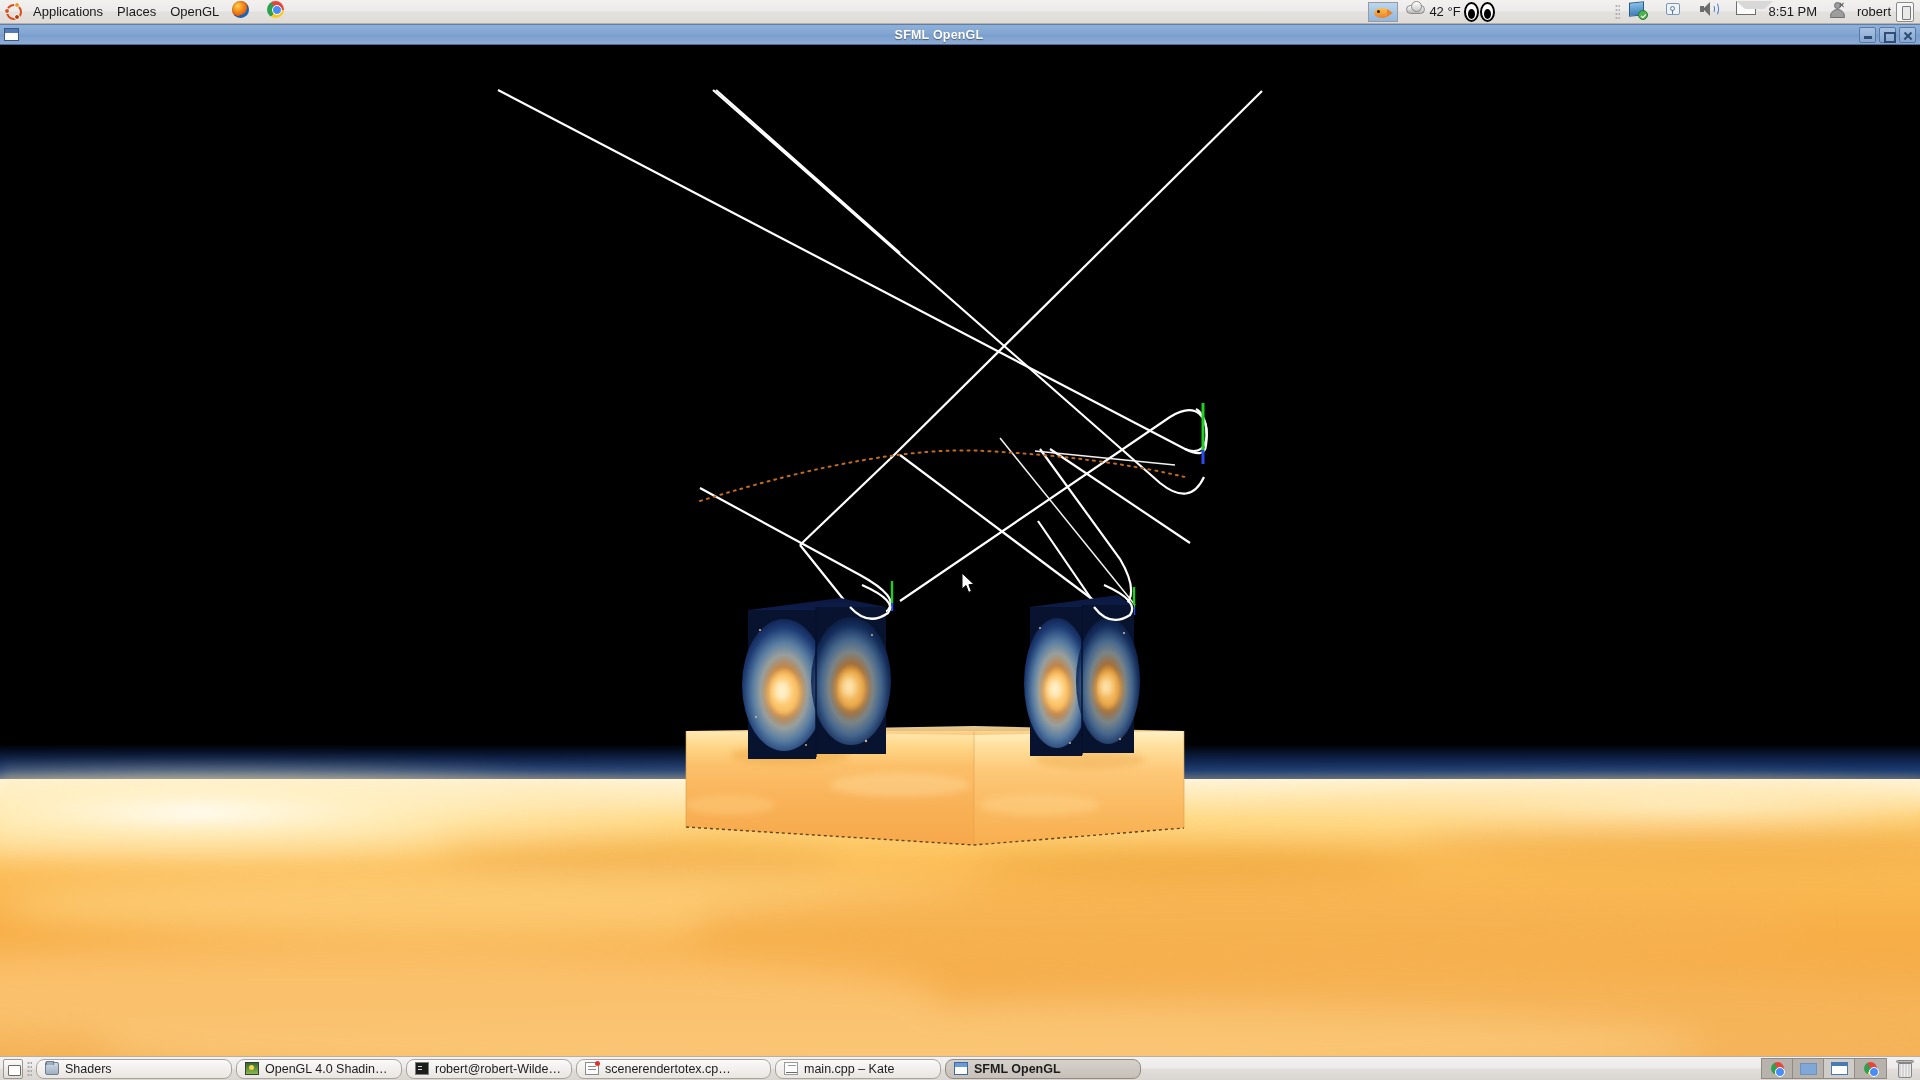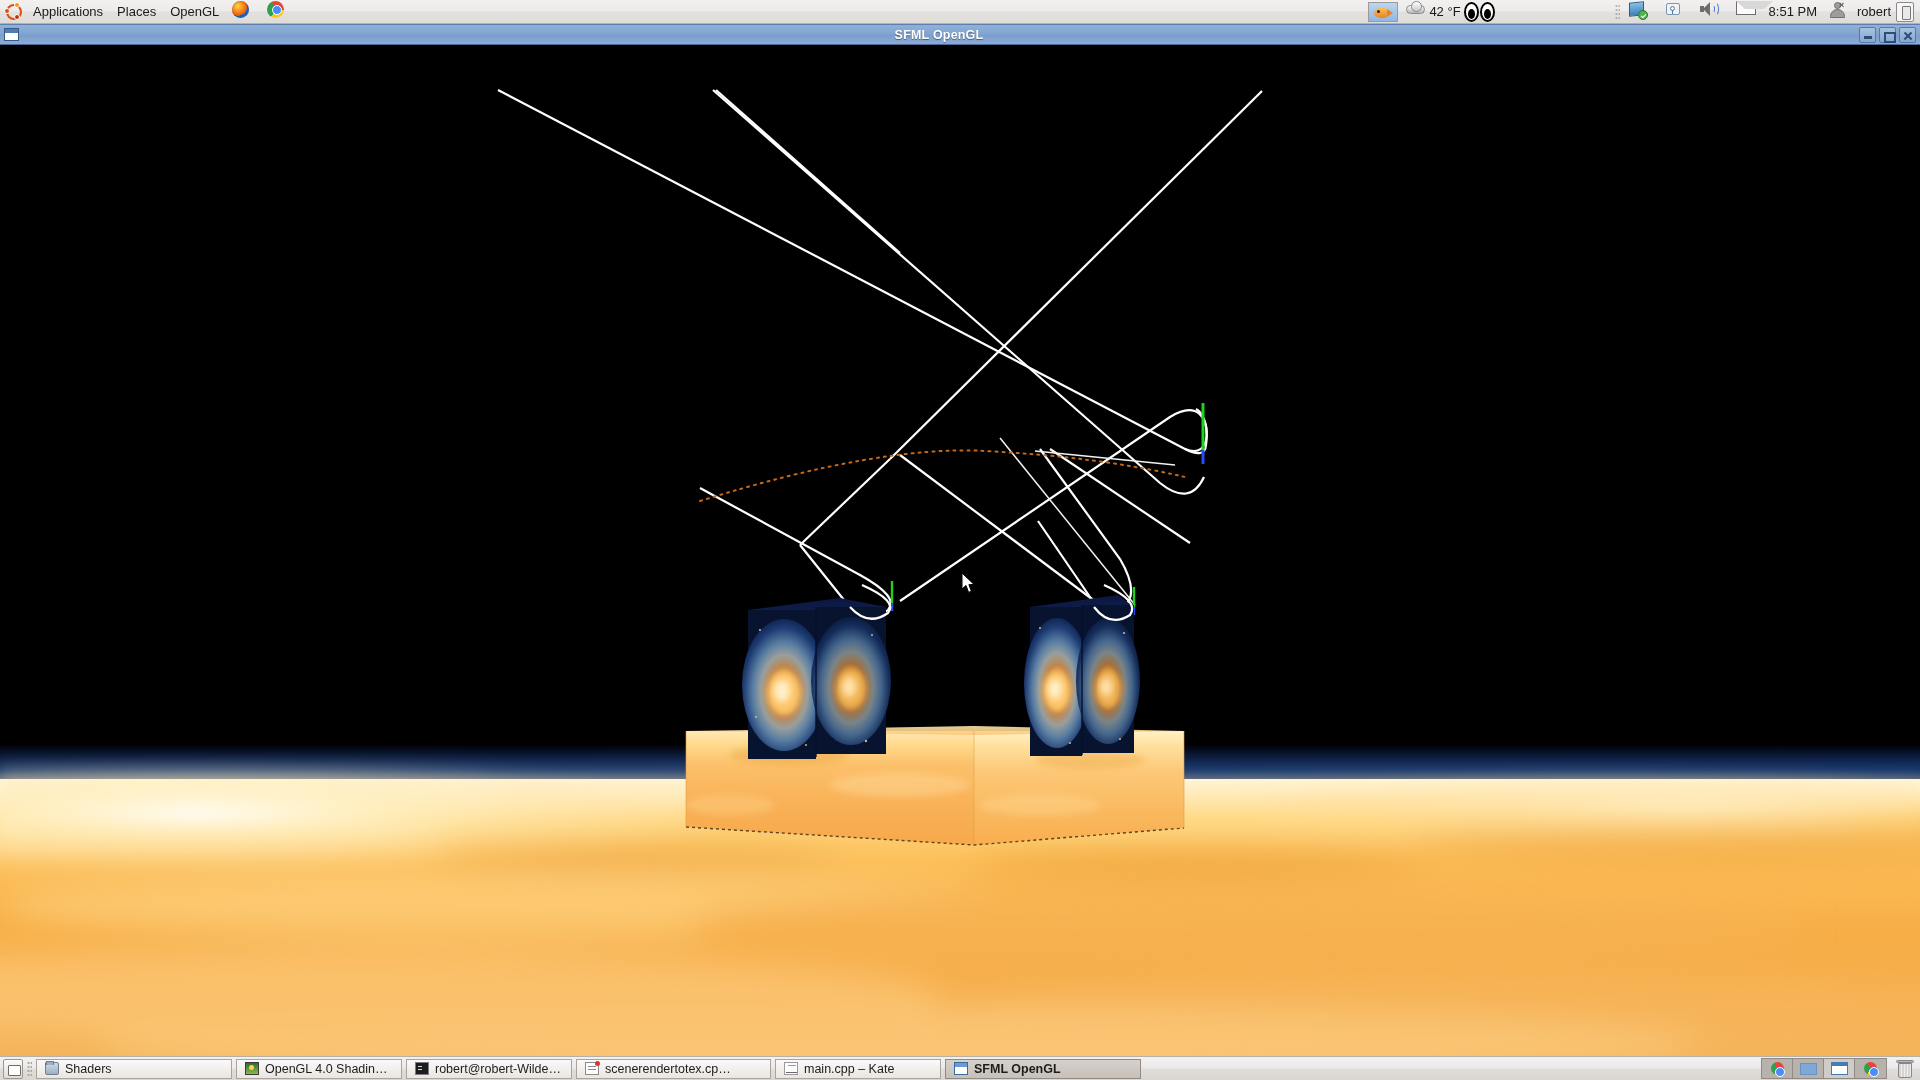--- a/index.html
+++ b/index.html
@@ -206,21 +206,21 @@
     content:"";position:absolute;left:4px;top:5px;width:11px;height:9px;border:1.4px solid #6e6a64;border-radius:1px;background:#fff;
   }
   .tb-sep{
     width:5px;height:16px;margin:0 4px;flex:none;
     background-image: radial-gradient(circle, #a8a8a8 1px, transparent 1.2px);
     background-size:3px 4px;
   }
   #task-list{display:flex;align-items:center;gap:4px;flex:1;min-width:0;padding-right:6px;}
   .task{
     height:20px;min-width:0;display:flex;align-items:center;gap:6px;padding:0 8px;
-    border:1px solid #aaa49c;border-radius:0;
+    border:1px solid #aaa49c;border-radius:8px;
     background:linear-gradient(#fbfafa,#e9e5e0);
     font-size:12.5px;color:#1d1d1d;cursor:pointer;
     white-space:nowrap;overflow:hidden;
   }
   .task.active{
     background:linear-gradient(#d6d1cb,#c6c0b8);
     border-color:#918b83;
     font-weight:bold;
   }
   .task .tlabel{overflow:hidden;text-overflow:ellipsis;}

